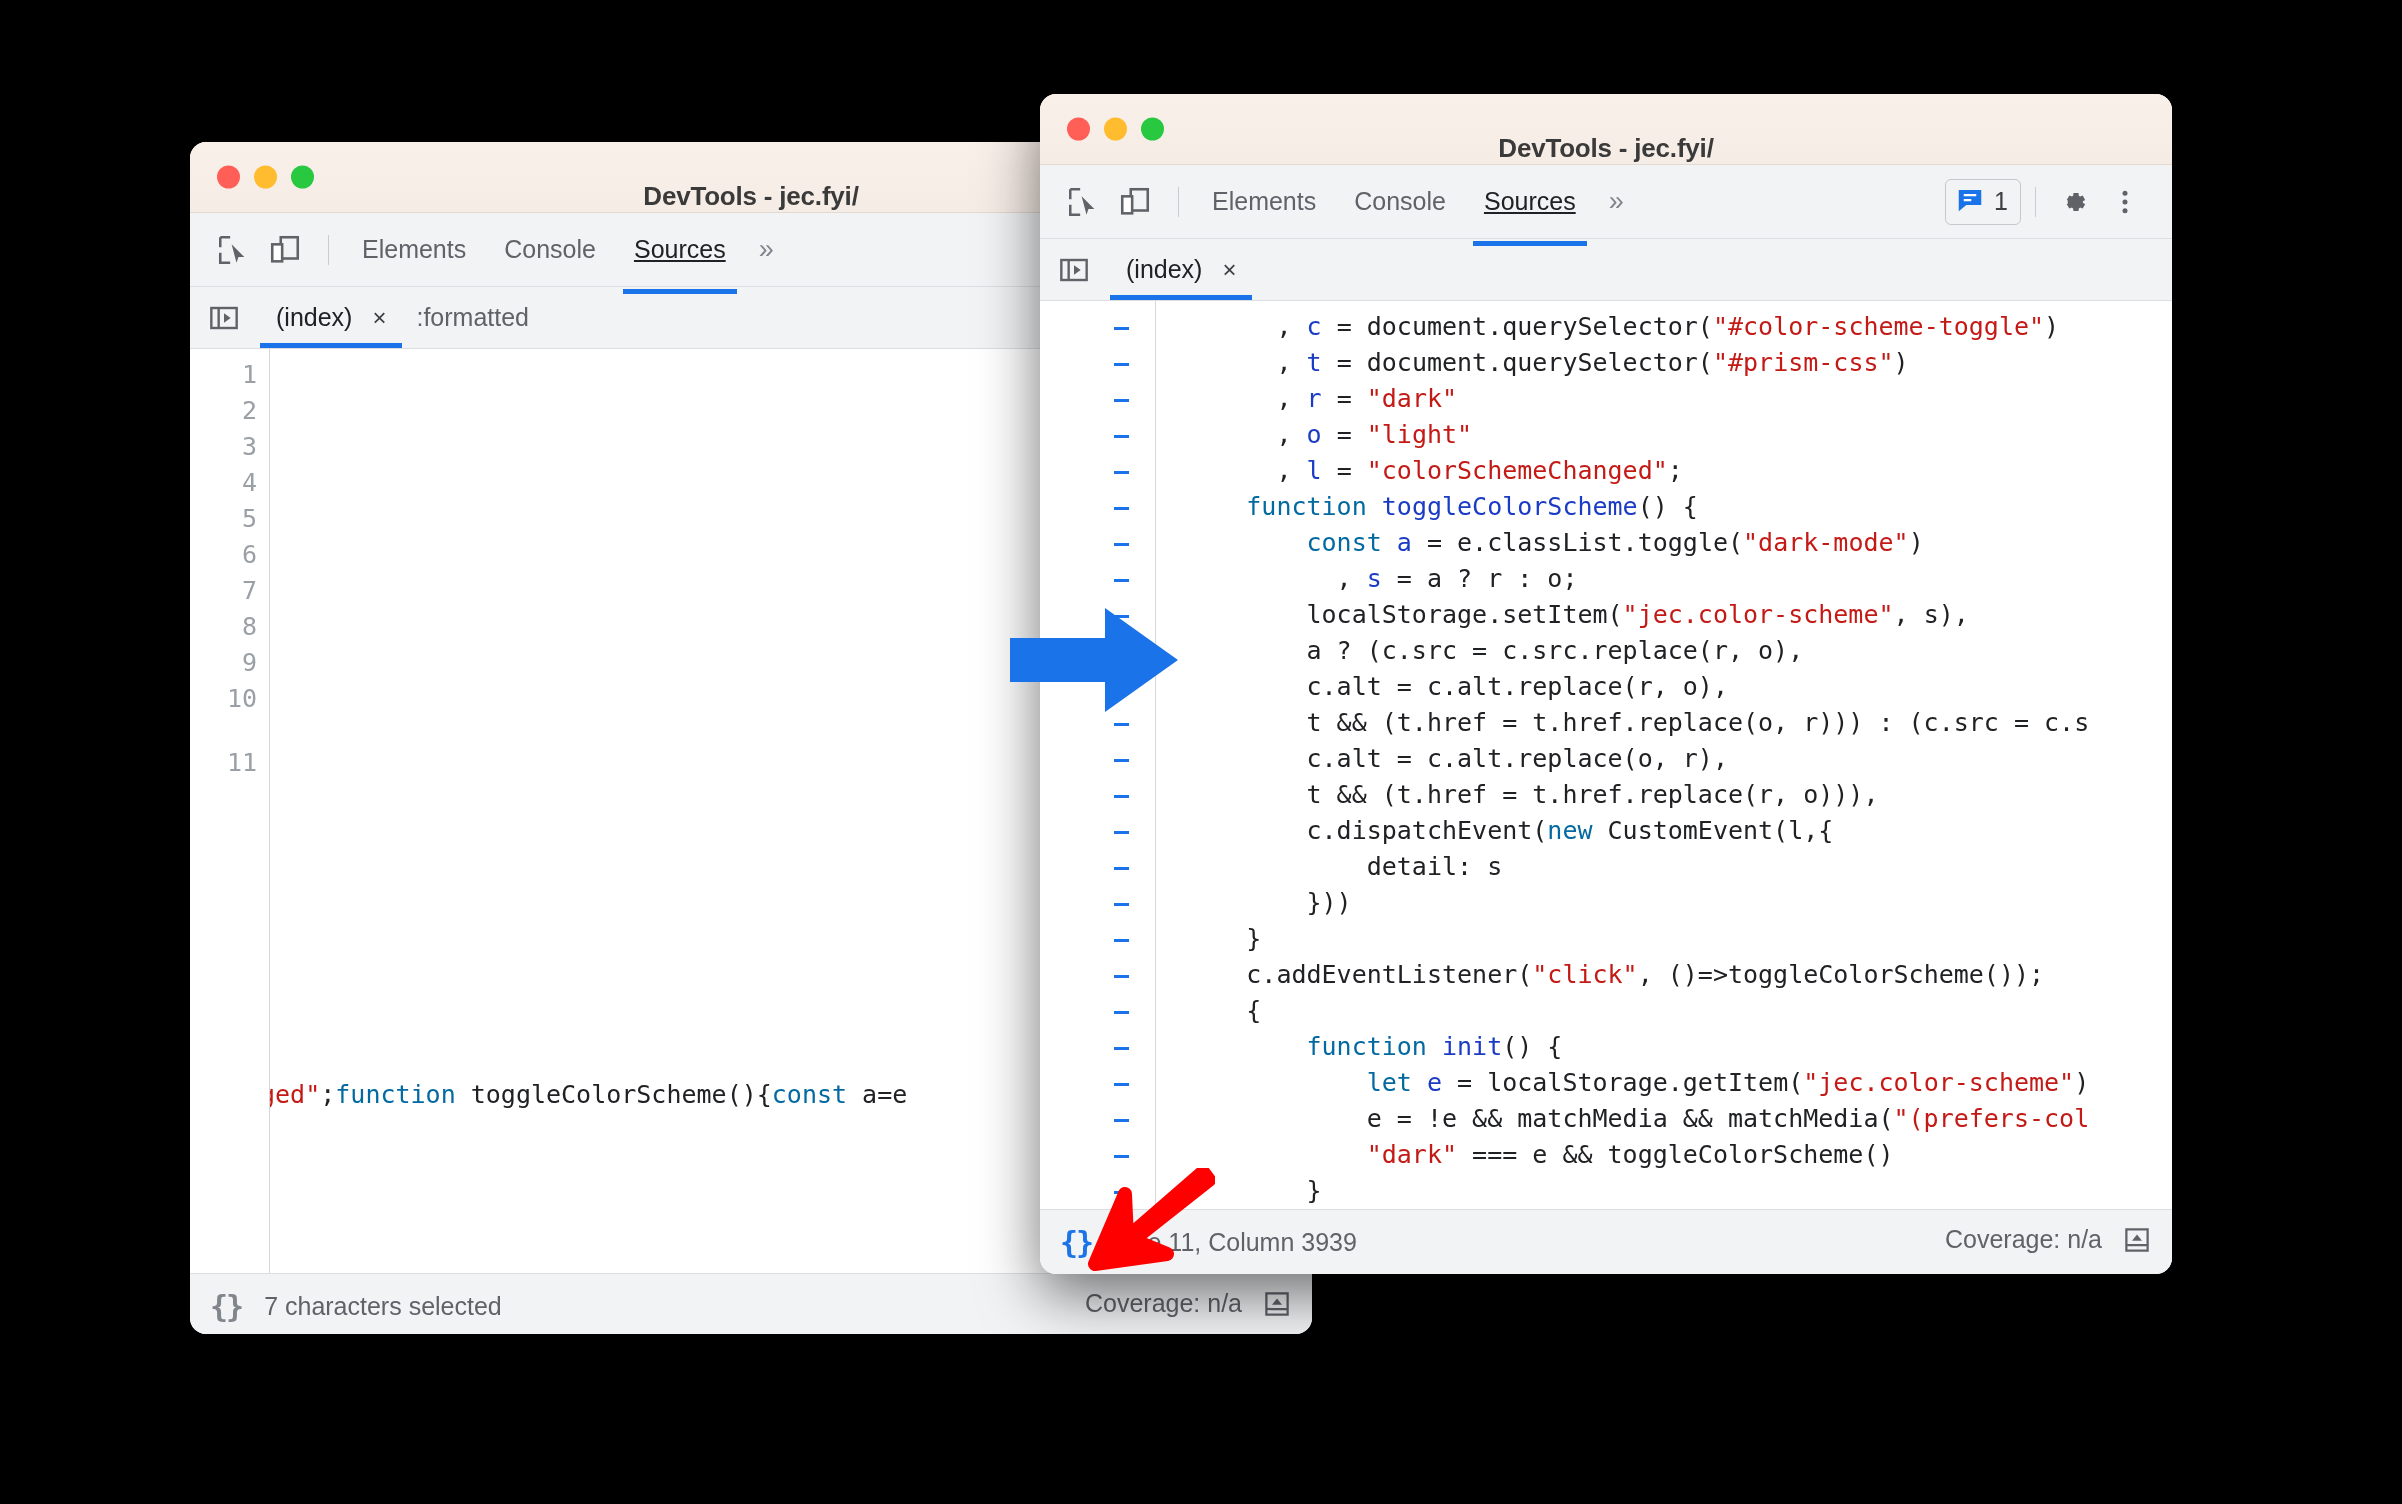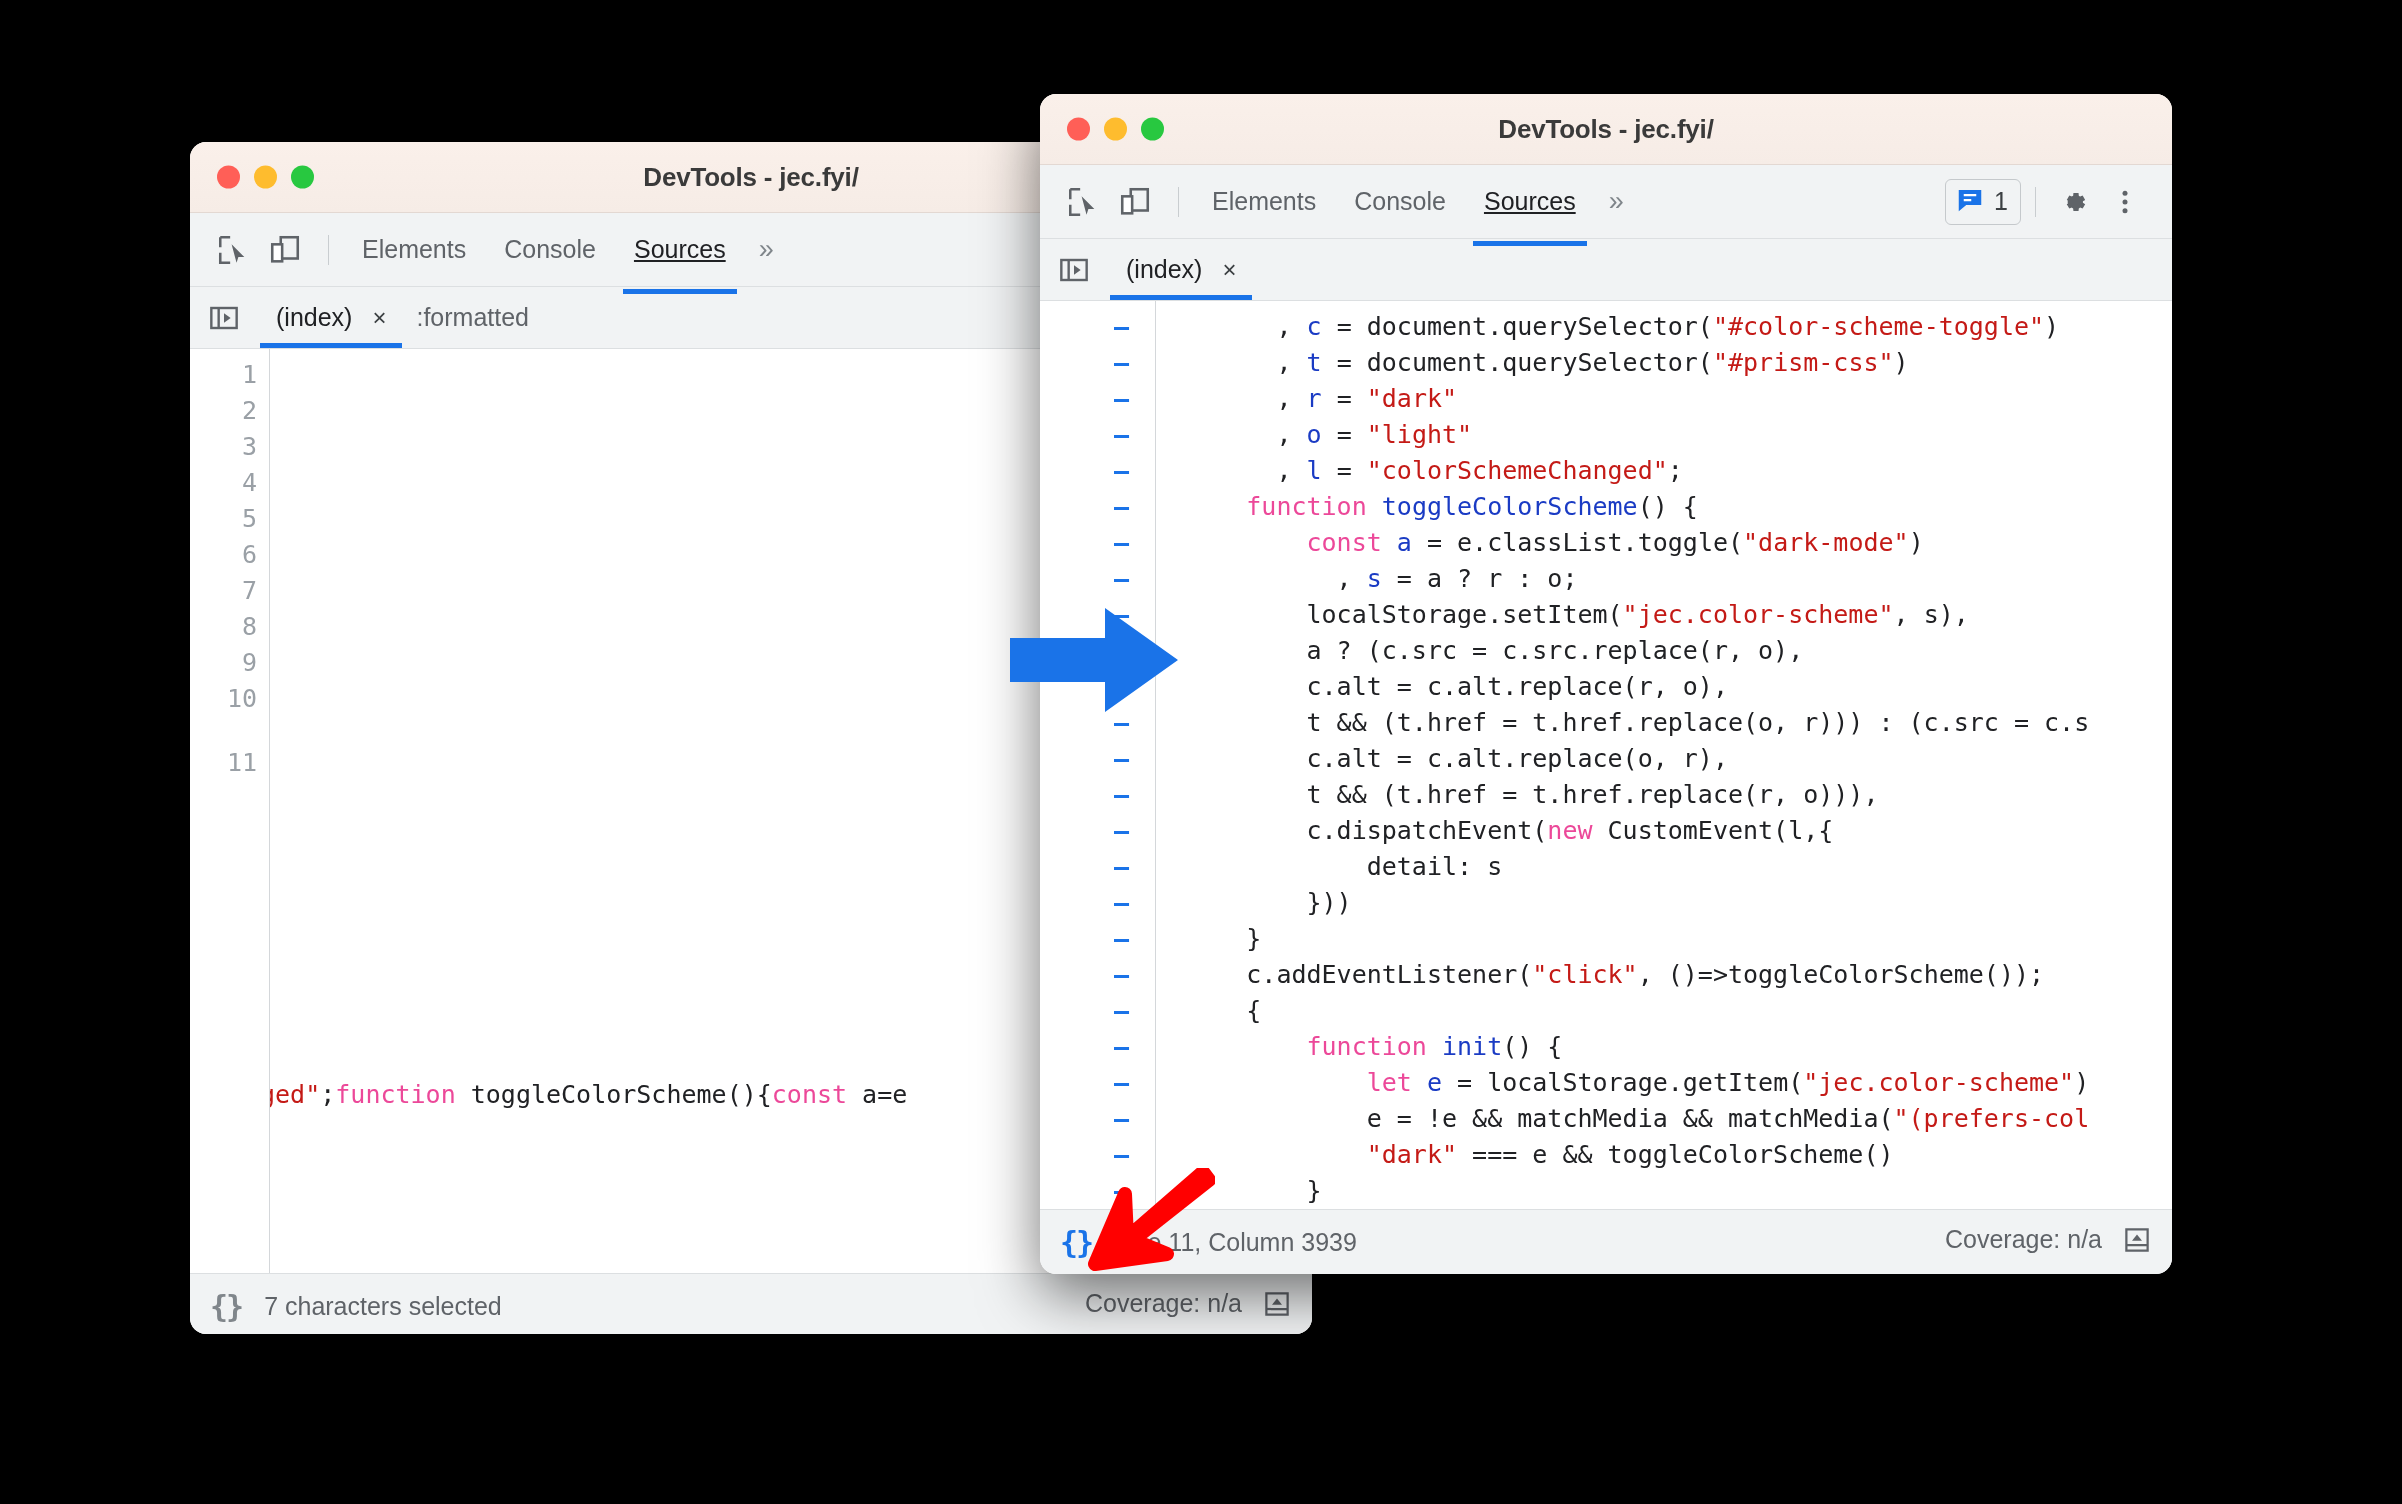--- a/index.html
+++ b/index.html
@@ -42,21 +42,21 @@
     height: 1180px;
     box-shadow: 0 20px 60px rgba(0,0,0,0.55);
   }
 
   .titlebar {
     height: 70px;
     background: linear-gradient(to bottom, #faf0ea, #f6ece6);
     border-bottom: 1px solid #e3d8d2;
     position: relative;
     display: flex;
-    align-items: center;
+    align-items: flex-end;
   }
 
   .traffic {
     position: absolute;
     left: 27px;
     top: 50%;
     transform: translateY(-50%);
     display: flex;
     gap: 14px;
   }
@@ -237,21 +237,21 @@
     font-family: "DejaVu Sans Mono", monospace;
     font-size: 25px;
     line-height: 36px;
     color: #202124;
     white-space: pre;
     overflow: hidden;
   }
 
   .code .ln { display: block; height: 36px; }
 
-  .tok-kw   { color: #ec4899; }
+  .tok-kw   { color: #0369a1; }
   .tok-def  { color: #1a3bc4; }
   .tok-str  { color: #c41a16; }
   .tok-pln  { color: #202124; }
 
   
   .statusbar {
     height: 66px;
     background: #f1f3f4;
     border-top: 1px solid #dcdfe1;
     display: flex;

